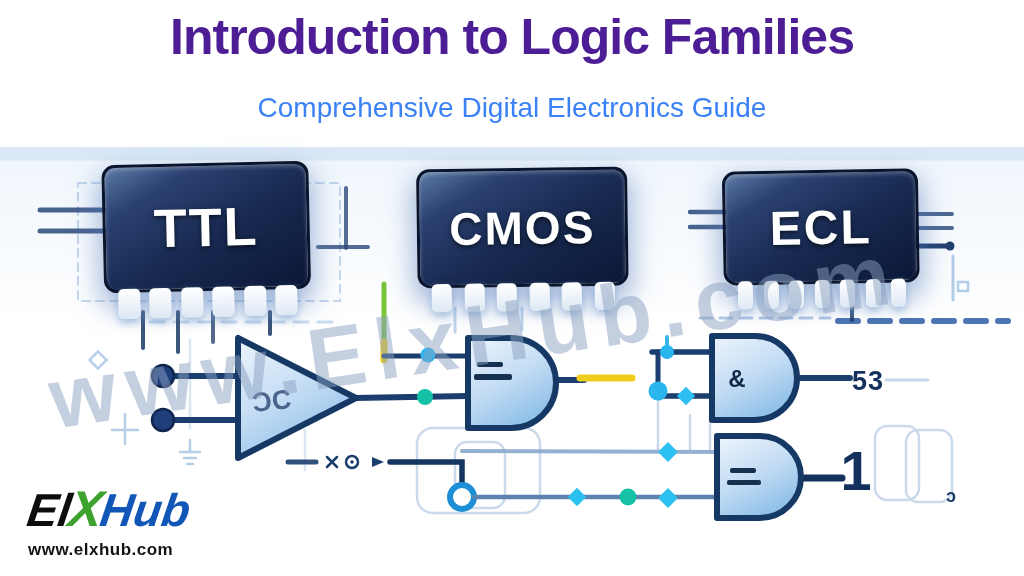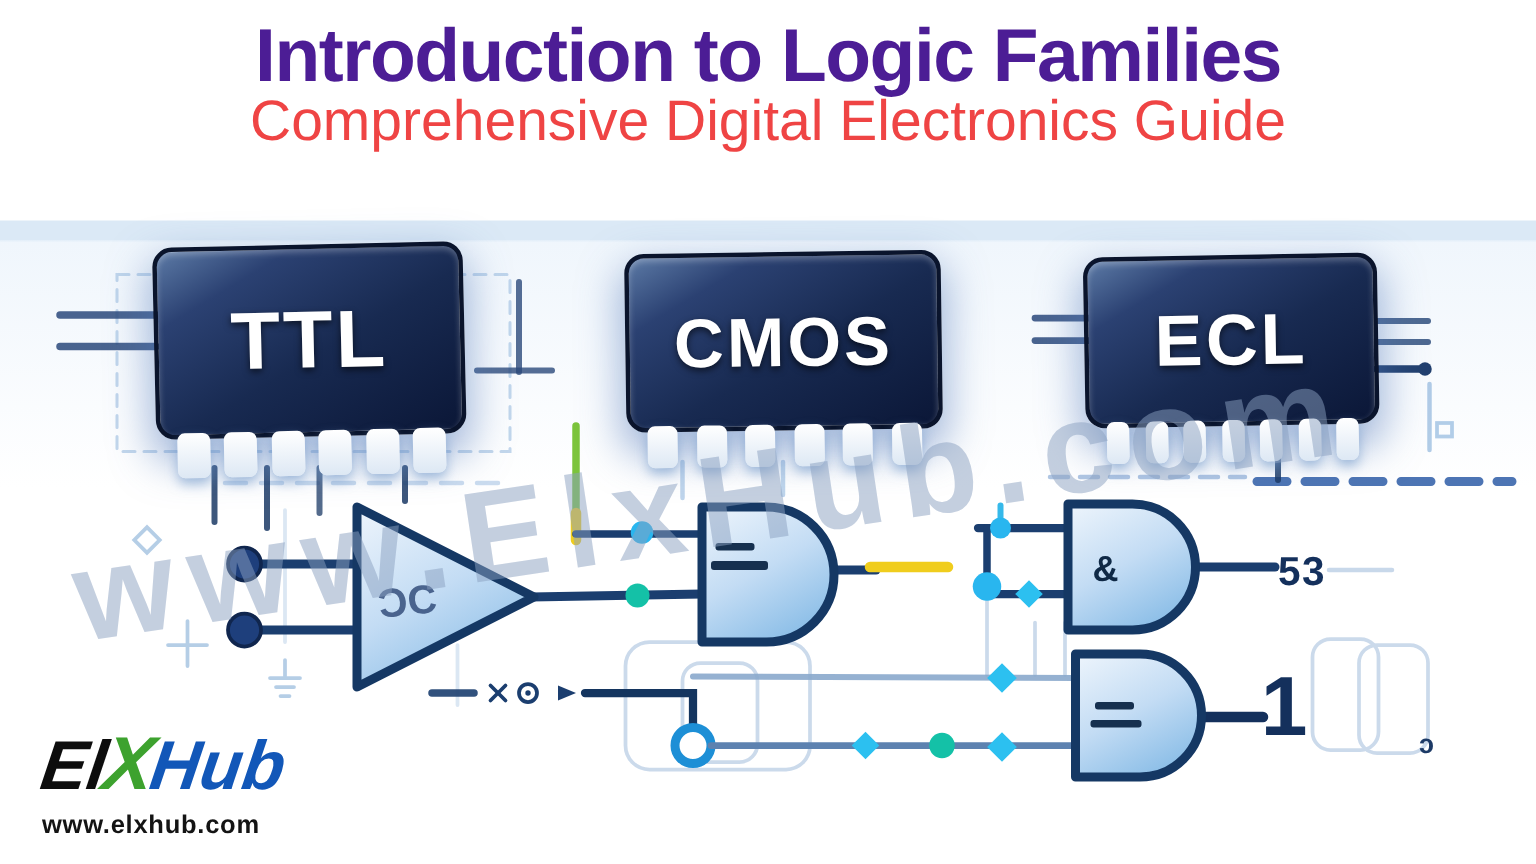--- a/index.html
+++ b/index.html
@@ -8,22 +8,22 @@
 
   
   .band1{position:absolute;left:0;top:147px;width:1024px;height:14px;
          background:#cfe1f3;opacity:.75;}
   .band2{position:absolute;left:0;top:160px;width:1024px;height:165px;
          background:linear-gradient(180deg,#e9f2fb 0%,#ffffff 100%);opacity:.7;}
 
   
   .title{position:absolute;left:0;right:0;top:8px;text-align:center;
          font-size:50px;font-weight:800;letter-spacing:-1px;color:#4c1d95;}
-  .subtitle{position:absolute;left:0;right:0;top:60px;text-align:center;
-         font-size:38px;font-weight:500;color:#ef4444;}
+  .subtitle{position:absolute;left:0;right:0;top:92px;text-align:center;
+         font-size:28px;font-weight:500;color:#3b82f6;}
 
   
   .chip{position:absolute;z-index:3;}
   .chip-body{display:flex;align-items:center;justify-content:center;
     border:3px solid #0a142c;border-radius:13px;
     background:linear-gradient(150deg,#5c7aa6 0%,#2b4172 22%,#182a51 55%,#0b1737 100%);
     box-shadow:0 12px 26px 4px rgba(80,120,185,.5), inset 0 2px 4px rgba(255,255,255,.28);
     color:#fff;font-weight:800;letter-spacing:2px;
     text-shadow:0 2px 5px rgba(0,0,0,.6);}
   .pins{display:flex;justify-content:space-between;padding:0 14px;margin-top:-4px;}

